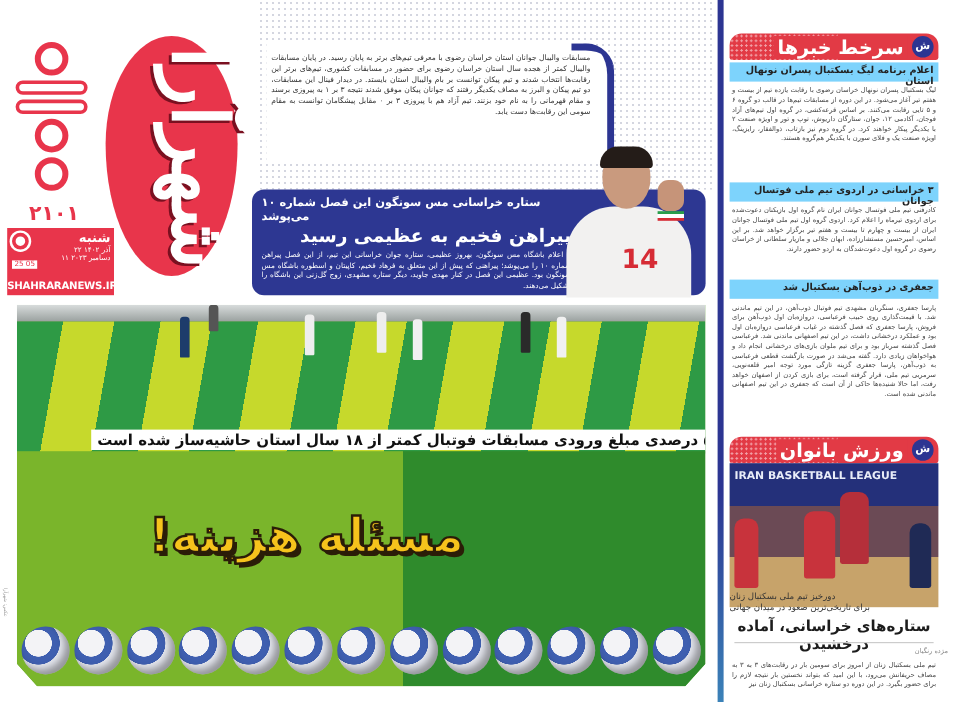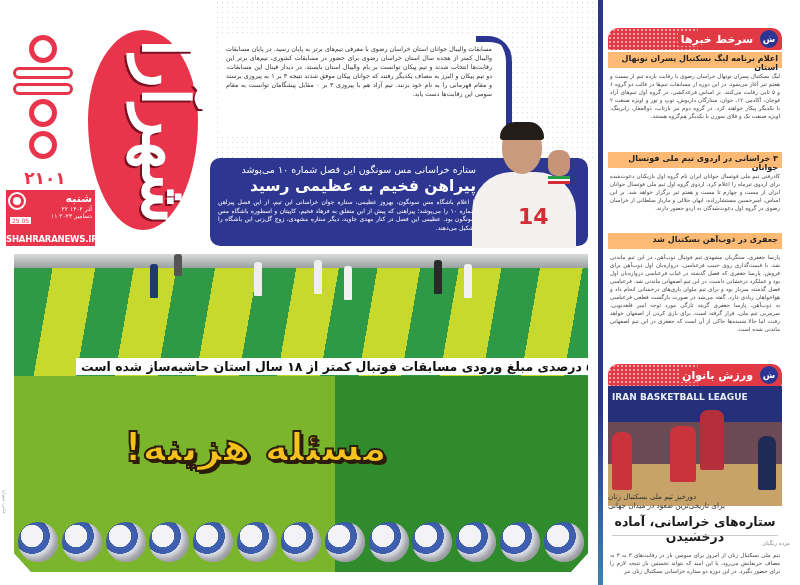--- a/index.html
+++ b/index.html
@@ -20,21 +20,21 @@
 .datebox .d1,.datebox .d2{font-size:6px;text-align:right;line-height:7px}
 .datebox .price{position:absolute;left:4px;top:27px;font-size:6px;background:#fff;color:#e8354b;padding:0 2px}
 .datebox .site{position:absolute;left:0;bottom:2px;width:80px;text-align:right;font-size:8.5px;font-weight:bold;letter-spacing:-.2px}
 
 .story1{position:absolute;left:222px;top:36px;width:290px;height:100px;background:#fff;border-right:6px solid #2c3592;border-top:6px solid #2c3592;border-top-right-radius:26px;border-top-width:0;padding:8px 14px 4px 4px;direction:rtl}
 .story1:before{content:"";position:absolute;right:-6px;top:0;width:36px;height:20px;border-top:6px solid #2c3592;border-top-right-radius:24px}
 .story1 h2{font-size:14px;font-weight:bold;color:#1f2767;text-align:right;margin-bottom:5px}
 .body-text{font-size:6.3px;line-height:9px;color:#333;text-align:justify;direction:rtl}
 
 .story2{position:absolute;left:210px;top:158px;width:378px;height:88px;background:#2d3792;border-radius:10px;color:#fff;direction:rtl;padding:6px 112px 4px 8px}
-.story2 .kicker{font-size:9.5px;text-align:right;font-weight:normal}
+.story2 .kicker{font-size:9.5px;text-align:left;font-weight:bold}
 .story2 h2{font-size:15.5px;text-align:right;font-weight:bold;margin:2px 0 3px}
 .story2 .body-text{color:#fff;font-size:6.1px;line-height:8.5px}
 .player{position:absolute;left:470px;top:122px;width:110px;height:126px}
 .player .head{position:absolute;left:32px;top:2px;width:40px;height:50px;border-radius:45% 45% 50% 50%;background:#c99a7e}
 .player .hair{position:absolute;left:30px;top:0;width:44px;height:18px;border-radius:20px 20px 4px 4px;background:#241c18}
 .player .shirt{position:absolute;left:2px;top:50px;width:104px;height:76px;border-radius:40px 40px 0 0;background:#f2f1f0}
 .player .num{position:absolute;left:48px;top:82px;font-size:22px;font-weight:bold;color:#d62c35}
 .player .fist{position:absolute;left:78px;top:28px;width:22px;height:26px;border-radius:9px;background:#c69479}
 .player .band{position:absolute;left:78px;top:54px;width:22px;height:8px;background:linear-gradient(#2a9d4b 0 33%,#fff 33% 66%,#d62c35 66%)}
 
@@ -48,22 +48,22 @@
 .subline{position:absolute;left:62px;top:104px;direction:rtl;background:#fff;color:#111;font-size:12.5px;font-weight:bold;padding:1px 5px;white-space:nowrap}
 .bigtitle{position:absolute;left:110px;top:170px;direction:rtl;font-size:40px;font-weight:bold;color:#f6c31c;-webkit-text-stroke:2px #2b1d08;text-shadow:3px 3px 0 #2b1d08;letter-spacing:2px;white-space:nowrap}
 .credit{position:absolute;left:2px;top:490px;font-size:4px;color:#999;writing-mode:vertical-rl}
 
 .divider{position:absolute;left:598px;top:0;width:5px;height:585px;background:linear-gradient(#2c3592,#2c3592 70%,#3b82b8)}
 
 .side{position:absolute;left:608px;top:0;width:186px;height:585px;direction:rtl}
 .sec-head{position:absolute;left:0;width:174px;height:22px;border-radius:10px 10px 2px 2px;background:#e23a45;display:flex;align-items:center;padding-right:4px;gap:4px;overflow:hidden}
 .sec-head .dotsbg{position:absolute;left:0;top:0;width:90px;height:100%;background-image:radial-gradient(#f2a2a8 0.9px,transparent 1.1px);background-size:4px 4px}
 .sec-head .ico{position:relative;width:18px;height:18px;border-radius:50%;background:#2c3592;color:#fff;font-size:9px;display:flex;align-items:center;justify-content:center;font-weight:bold}
-.sec-head .lbl{position:relative;color:#fff;font-weight:bold;font-size:11px;background:#e23a45;padding:0 3px}
-.pink{position:absolute;left:0;width:174px;height:16px;background:#fdba74;font-size:8px;font-weight:bold;color:#222;padding:2px 4px;text-align:right}
+.sec-head .lbl{position:relative;color:#fff;font-weight:bold;font-size:16px;background:#e23a45;padding:0 3px}
+.pink{position:absolute;left:0;width:174px;height:16px;background:#7dd3fc;font-size:8px;font-weight:bold;color:#222;padding:2px 4px;text-align:right}
 .side .body-text{position:absolute;left:2px;width:170px;font-size:5.6px;line-height:8px;color:#444}
 .bball{position:absolute;left:0;top:386px;width:174px;height:120px;overflow:hidden;background:linear-gradient(#24307a 0 30%,#6b4a55 30% 65%,#c7a36a 65%)}
 .bball .banner{position:absolute;left:4px;top:6px;font-size:9px;font-weight:bold;color:#e8ecf8;direction:ltr}
 .bball .pl{position:absolute;border-radius:8px 8px 2px 2px;background:#c8333c}
 .side .kick2{position:absolute;left:0;top:492px;width:174px;text-align:left;font-size:7.2px;color:#333;line-height:9px}
 .side h3{position:absolute;left:0;top:514px;width:174px;text-align:center;font-size:12.5px;font-weight:bold;color:#1c1c1c}
 .side .rule{position:absolute;left:4px;top:535px;width:166px;height:1px;background:#ccc}
 .side .byline{position:absolute;right:4px;top:540px;font-size:5.5px;color:#888}
 </style>
 </head>

